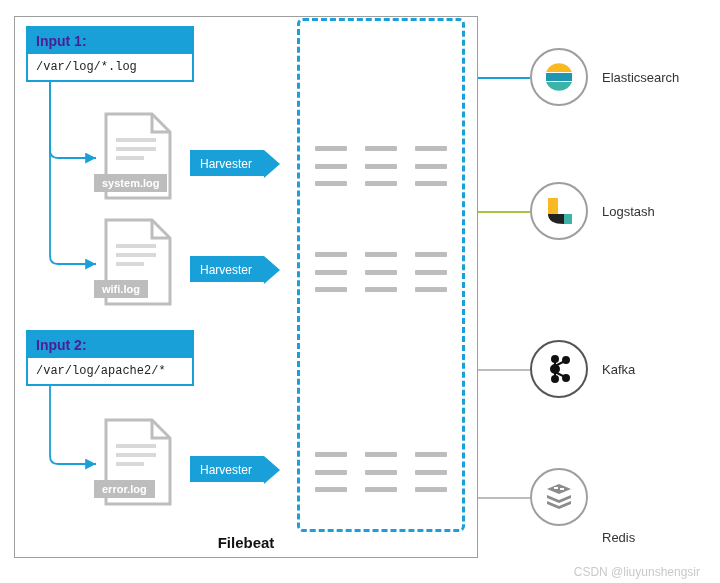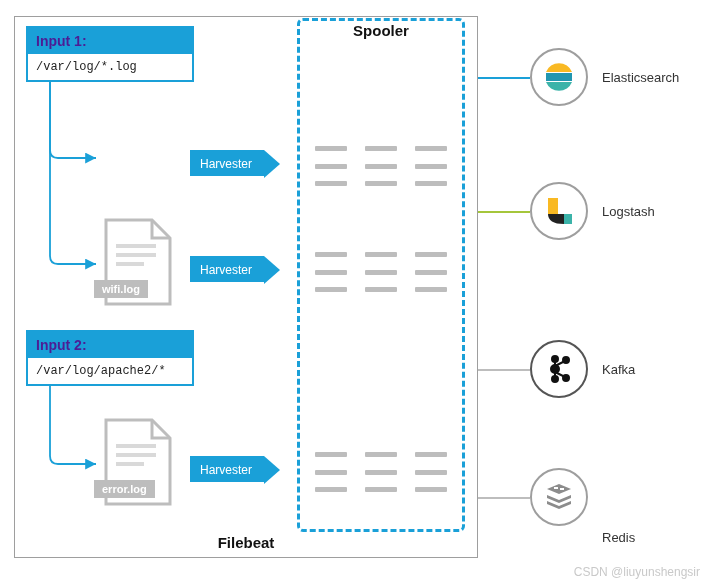--- a/index.html
+++ b/index.html
@@ -160,32 +160,41 @@
 </head>
 <body>
 
 <div class="canvas">
 
   <div class="filebeat-box">
     <div class="filebeat-label">Filebeat</div>
   </div>
 
   <div class="spooler-box"></div>
-  <div class="spooler-label">Spooler</div>
 
   <div class="input-block" style="left:26px; top:26px;">
     <div class="hdr">Input 1:</div>
     <div class="path">/var/log/*.log</div>
   </div>
 
   <div class="input-block" style="left:26px; top:330px;">
     <div class="hdr">Input 2:</div>
     <div class="path">/var/log/apache2/*</div>
   </div>
 
+  <div class="logfile" style="left:98px; top:112px;">
+    <svg viewBox="0 0 78 90">
+      <path d="M8 2 H54 L72 20 V86 H8 Z" fill="#fff" stroke="#bdbdbd" stroke-width="3"></path>
+      <path d="M54 2 V20 H72" fill="none" stroke="#bdbdbd" stroke-width="3"></path>
+      <rect x="18" y="26" width="40" height="4" fill="#d9d9d9"></rect>
+      <rect x="18" y="35" width="40" height="4" fill="#d9d9d9"></rect>
+      <rect x="18" y="44" width="28" height="4" fill="#d9d9d9"></rect>
+    </svg>
+    <div class="tag">system.log</div>
+  </div>
 
   <div class="logfile" style="left:98px; top:218px;">
     <svg viewBox="0 0 78 90">
       <path d="M8 2 H54 L72 20 V86 H8 Z" fill="#fff" stroke="#bdbdbd" stroke-width="3"></path>
       <path d="M54 2 V20 H72" fill="none" stroke="#bdbdbd" stroke-width="3"></path>
       <rect x="18" y="26" width="40" height="4" fill="#d9d9d9"></rect>
       <rect x="18" y="35" width="40" height="4" fill="#d9d9d9"></rect>
       <rect x="18" y="44" width="28" height="4" fill="#d9d9d9"></rect>
     </svg>
     <div class="tag">wifi.log</div>

